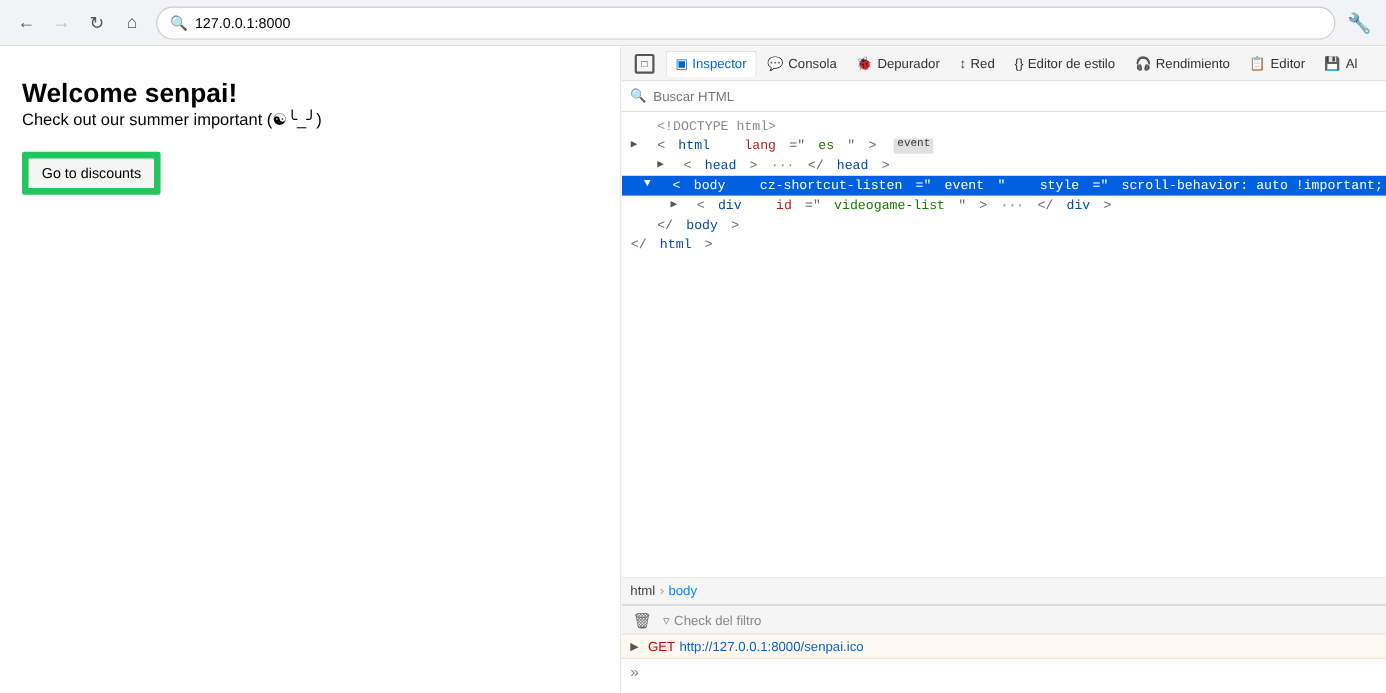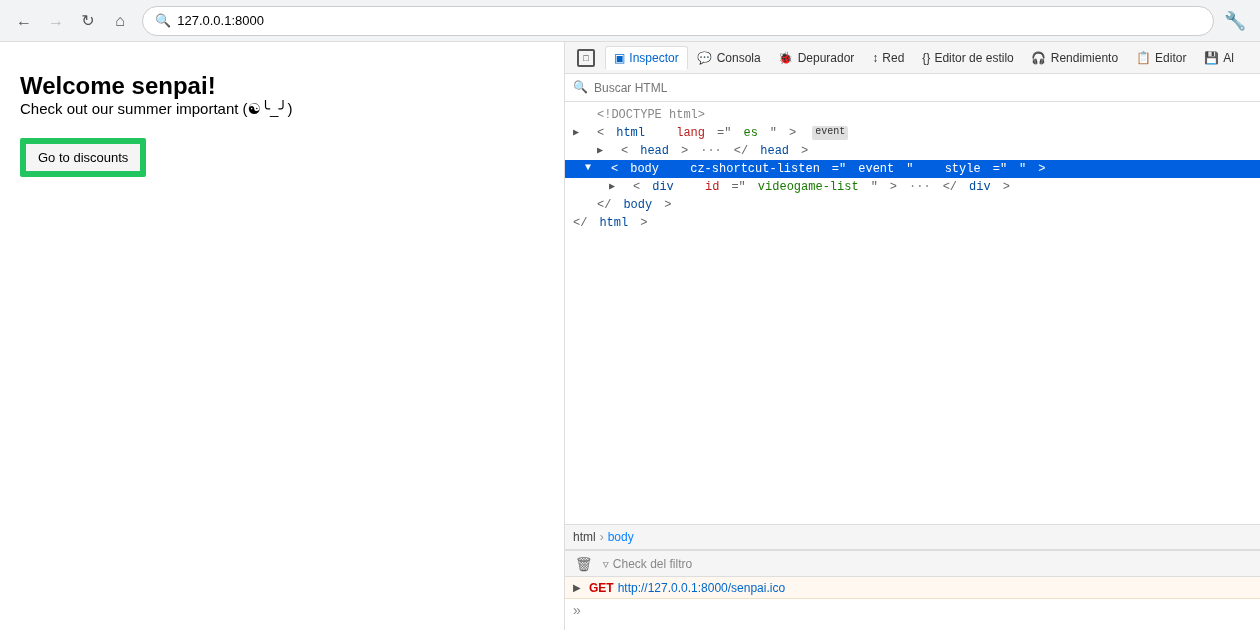--- a/index.html
+++ b/index.html
@@ -267,21 +267,21 @@
       align-items: center;
       padding: 3px 8px;
       font-size: 12px;
       font-family: Arial, sans-serif;
       border-bottom: 1px solid #f0e0c8;
       background: #fff8f0;
       min-height: 22px;
       gap: 4px;
     }
     .log-entry .expand-btn { color: #555; }
-    .log-method { color: #c00; font-weight: bold; }
+    .log-method { color: #c00; font-weight: normal; }
     .log-url { color: #0066cc; }
     .log-entry-empty {
       padding: 3px 8px;
       font-size: 12px;
       font-family: Arial, sans-serif;
       min-height: 22px;
       display: flex;
       align-items: center;
     }
     .log-arrows { color: #888; font-size: 14px; }
@@ -396,20 +396,21 @@
         <span>&lt;</span>
           <span>body</span>
         <span>&nbsp;</span>
         <span>cz-shortcut-listen</span>
           <span>="</span>
           <span>event</span>
           <span>"</span>
         <span>&nbsp;</span>
         <span>style</span>
           <span>="</span>
+          <span>scroll-behavior: auto !important;</span>
           <span>"</span>
         <span>&gt;</span>
       </div>
 
       <div class="tree-line">
         <span style="display:inline-block;width:24px;"></span>
         <span class="expand-btn">▶</span>
         <span class="tag-bracket">&lt;</span>
           <span class="tag-name">div</span>
         <span>&nbsp;</span>

